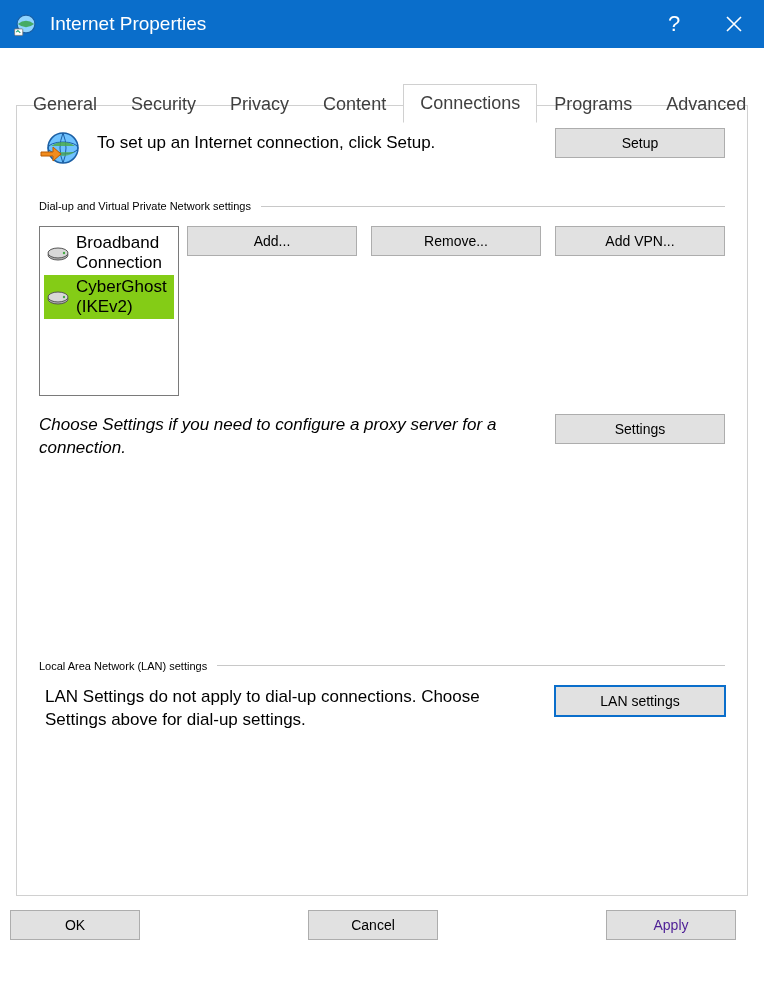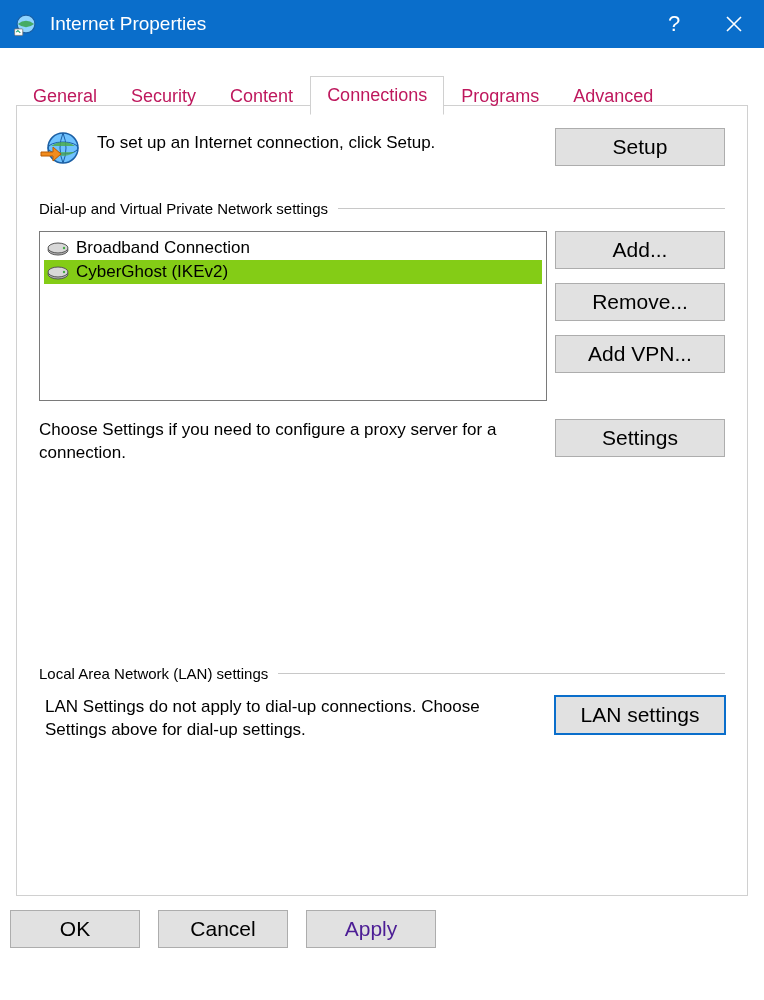--- a/index.html
+++ b/index.html
@@ -42,23 +42,23 @@
   .tabbar {
     display: flex;
     align-items: flex-end;
     border-bottom: 1px solid #d0d0d0;
     margin: 6px 6px 0 6px;
   }
   .tab {
     padding: 8px 16px 8px 16px;
     border: 1px solid transparent;
     border-bottom: none;
-    color: #be185d;
+    color: #404040;
     position: relative;
-    top: 10px;
+    top: 18px;
     font-size: 18px;
     white-space: nowrap;
   }
   .tab.active {
     border: 1px solid #d0d0d0;
     border-bottom: 1px solid #fff;
     background: #fff;
   }
   .tab-content {
     border: 1px solid #d0d0d0;
@@ -73,39 +73,39 @@
     align-items: flex-start;
     gap: 16px;
   }
   .globe-icon { width: 42px; height: 42px; flex-shrink: 0; }
   .setup-text { flex: 1; padding-top: 4px; line-height: 1.35; }
   .btn {
     background: #e1e1e1;
     border: 1px solid #adadad;
     padding: 6px 10px;
     font-family: inherit;
-    font-size: 21px;
+    font-size: 14px;
     min-width: 170px;
     text-align: center;
     cursor: pointer;
   }
   .btn.disabled { color: #4c1d95; }
   .btn.focus { outline: 2px solid #0a6ecb; outline-offset: -1px; }
   .group {
     margin-top: 30px;
   }
   .group-header {
     display: flex;
     align-items: center;
     gap: 10px;
     margin-bottom: 14px;
   }
   .group-label {
     white-space: nowrap;
-    font-size: 15px;
+    font-size: 11px;
   }
   .group-line {
     flex: 1;
     height: 1px;
     background: #c8c8c8;
   }
   .dialup-row {
     display: flex;
     gap: 8px;
     align-items: flex-start;
@@ -125,39 +125,39 @@
     padding: 2px 2px;
     font-size: 17px;
   }
   .list-item.selected { background: #84cc16; }
   .modem-icon {
     width: 24px; height: 18px;
     display: inline-block;
   }
   .btn-col {
     display: flex;
-    flex-direction: column;
+    flex-direction: row;
     gap: 14px;
   }
   .proxy-row {
     display: flex;
     gap: 16px;
     margin-top: 18px;
     align-items: flex-start;
   }
-  .proxy-text { flex: 1; line-height: 1.35; }
+  .proxy-text { flex: 1; line-height: 1.35; font-style: italic; }
   .lan-row {
     display: flex;
     gap: 16px;
     align-items: flex-start;
   }
   .lan-text { flex: 1; line-height: 1.35; padding-left: 6px; }
   .footer {
     display: flex;
-    justify-content: flex-start;
+    justify-content: space-between;
     gap: 18px;
     padding: 14px 18px 0 0;
   }
   .footer .btn { min-width: 130px; }
 </style>
 </head>
 <body>
 
 <div class="titlebar">
   <span class="tb-icon">
@@ -175,20 +175,21 @@
         <path d="M2 2 L16 16 M16 2 L2 16" stroke="#fff" stroke-width="1.6"></path>
       </svg>
   </div>
 </div>
 
 <div class="window-body">
 
   <div class="tabbar">
     <div class="tab">General</div>
     <div class="tab">Security</div>
+    <div class="tab">Privacy</div>
     <div class="tab">Content</div>
     <div class="tab active">Connections</div>
     <div class="tab">Programs</div>
     <div class="tab">Advanced</div>
   </div>
 
   <div class="tab-content">
 
     <div class="setup-row">
       <span class="globe-icon">

